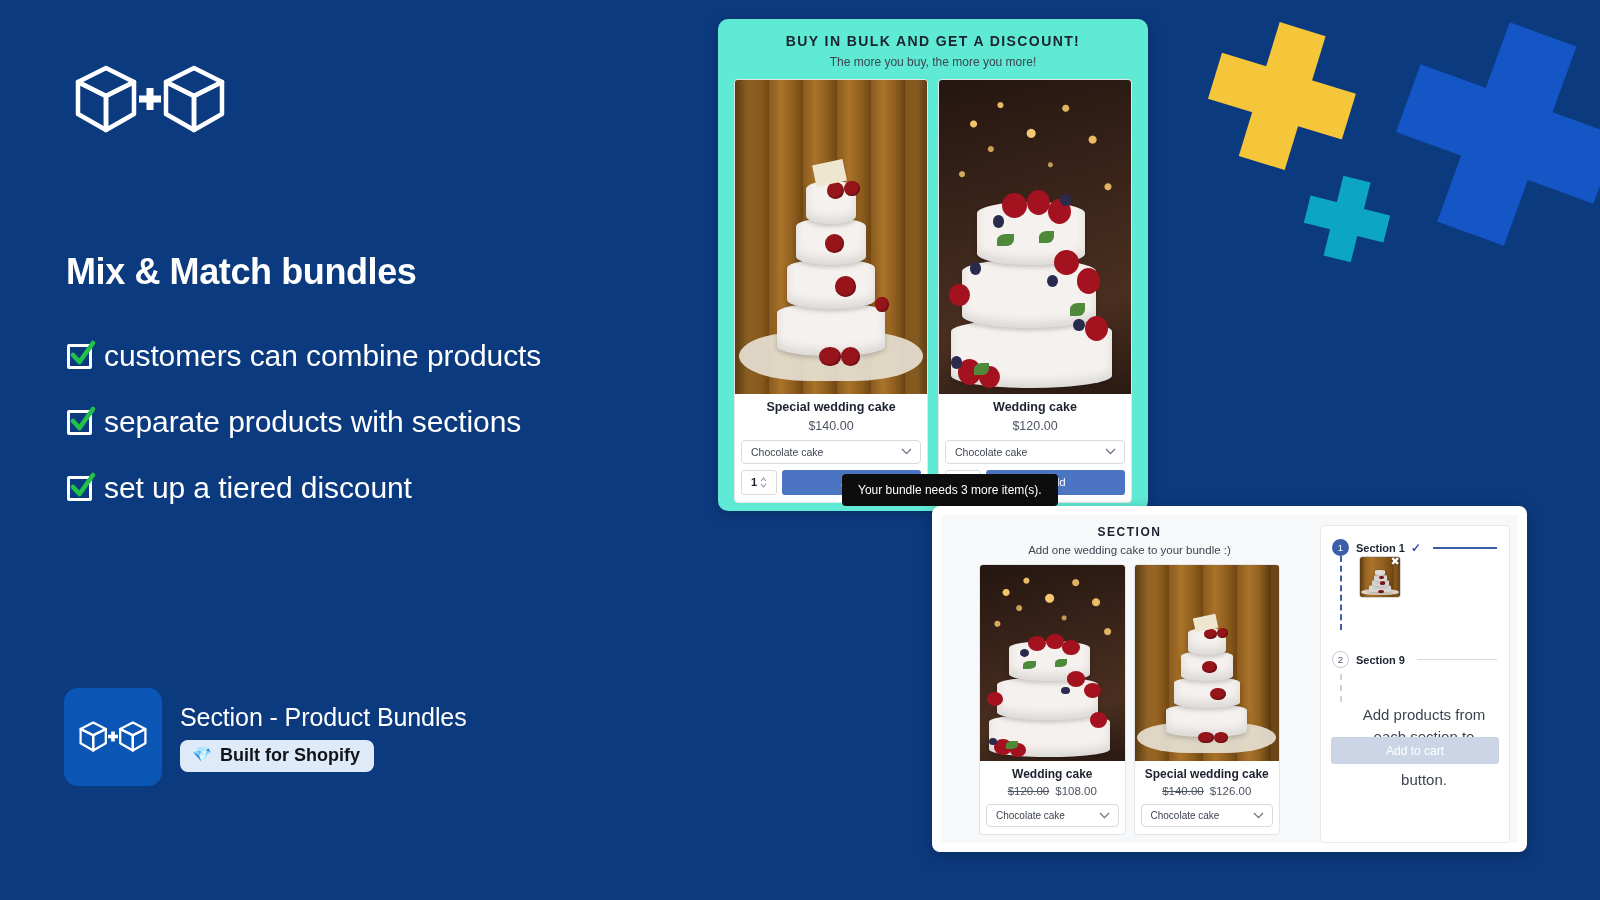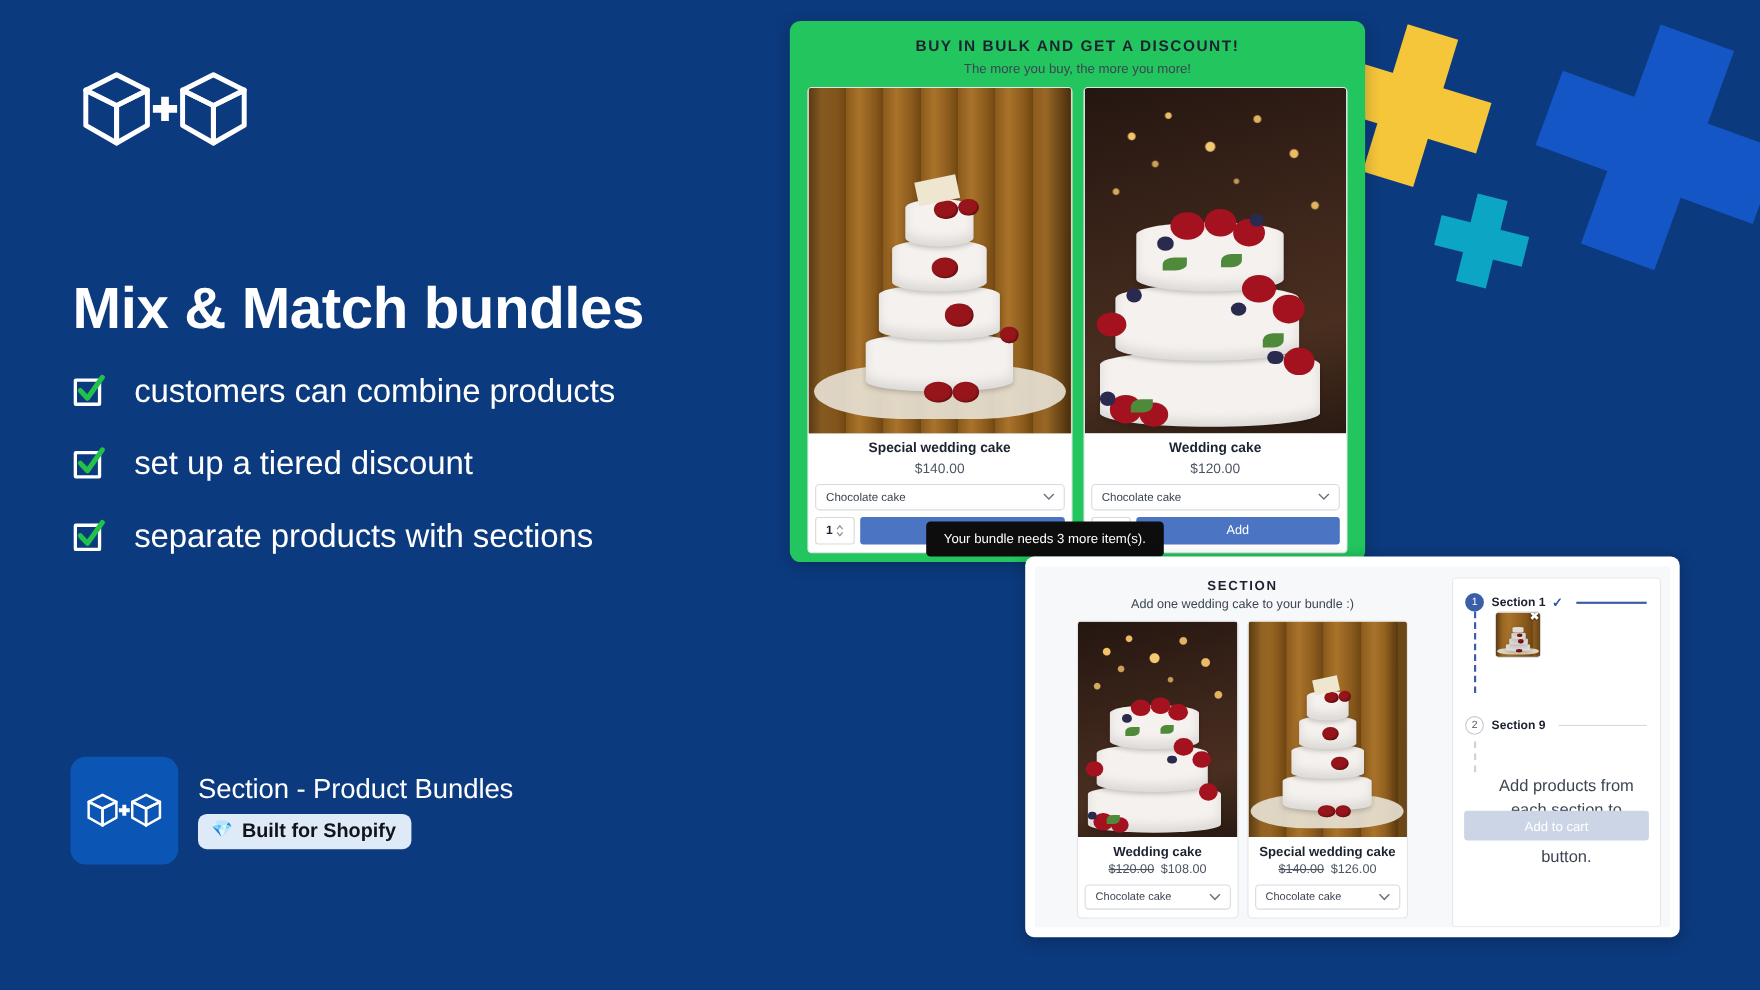--- a/index.html
+++ b/index.html
@@ -34,32 +34,32 @@
   #brand-logo-top {
     position: absolute; left: 70px; top: 62px;
     width: 160px; height: 76px;
   }
   #brand-logo-top svg { width: 100%; height: 100%; display: block; }
 
   
   #headline {
     position: absolute; left: 66px; top: 252px;
     color: #ffffff;
-    font-size: 53px;
+    font-size: 36px;
     font-weight: 700;
     letter-spacing: -0.4px;
     line-height: 1.1;
   }
   #feature-list {
     position: absolute; left: 66px; top: 334px;
     width: 640px;
   }
   .feature-row {
     display: flex; align-items: center;
-    gap: 26px;
+    gap: 8px;
     margin-bottom: 22px;
     height: 44px;
   }
   .check-icon { position: relative; width: 30px; height: 30px; flex: 0 0 30px; }
   .check-icon .box {
     position: absolute; left: 1px; top: 3px;
     width: 25px; height: 25px;
     border: 3px solid #ffffff;
     border-radius: 2px;
   }
@@ -96,22 +96,22 @@
     padding: 5px 14px 6px 12px;
     display: flex; align-items: center; gap: 8px;
   }
   #bfs-badge .gem { font-size: 16px; line-height: 1; }
   #bfs-label { color: #111418; font-size: 18px; font-weight: 700; white-space: nowrap; }
 
   
   #widget-bulk {
     position: absolute;
     left: 718px; top: 19px;
-    width: 523px; height: 492px;
-    background: #22c55e;
+    width: 430px; height: 492px;
+    background: #5eead4;
     border-radius: 10px;
     box-shadow: 0 3px 14px rgba(0,0,0,0.22);
     padding: 14px 16px 0 16px;
     overflow: visible;
   }
   .wdg-title {
     text-align: center;
     font-size: 14px;
     font-weight: 700;
     letter-spacing: 1.4px;
@@ -348,30 +348,30 @@
       </span>
       <span class="feature-label">customers can combine products</span>
     </div>
     <div class="feature-row">
       <span class="check-icon">
         <span class="box"></span>
         <svg viewBox="0 0 32 32" fill="none" stroke="#21c14a" stroke-width="4.6" stroke-linecap="round" stroke-linejoin="round">
           <path d="M7 17 L13.5 24 L27 5"></path>
         </svg>
       </span>
-      <span class="feature-label">set up a tiered discount</span>
+      <span class="feature-label">separate products with sections</span>
     </div>
     <div class="feature-row">
       <span class="check-icon">
         <span class="box"></span>
         <svg viewBox="0 0 32 32" fill="none" stroke="#21c14a" stroke-width="4.6" stroke-linecap="round" stroke-linejoin="round">
           <path d="M7 17 L13.5 24 L27 5"></path>
         </svg>
       </span>
-      <span class="feature-label">separate products with sections</span>
+      <span class="feature-label">set up a tiered discount</span>
     </div>
   </div>
 
   <div id="app-badge">
     <div id="app-icon">
       <svg viewBox="0 0 160 76" fill="none" stroke="#ffffff" stroke-width="5" stroke-linejoin="round">
         <path d="M8 20 L36 6 L64 20 L36 34 Z"></path>
         <path d="M8 20 L8 52 L36 68 L36 34 Z"></path>
         <path d="M64 20 L64 52 L36 68 L36 34 Z"></path>
         <path d="M96 20 L124 6 L152 20 L124 34 Z"></path>

